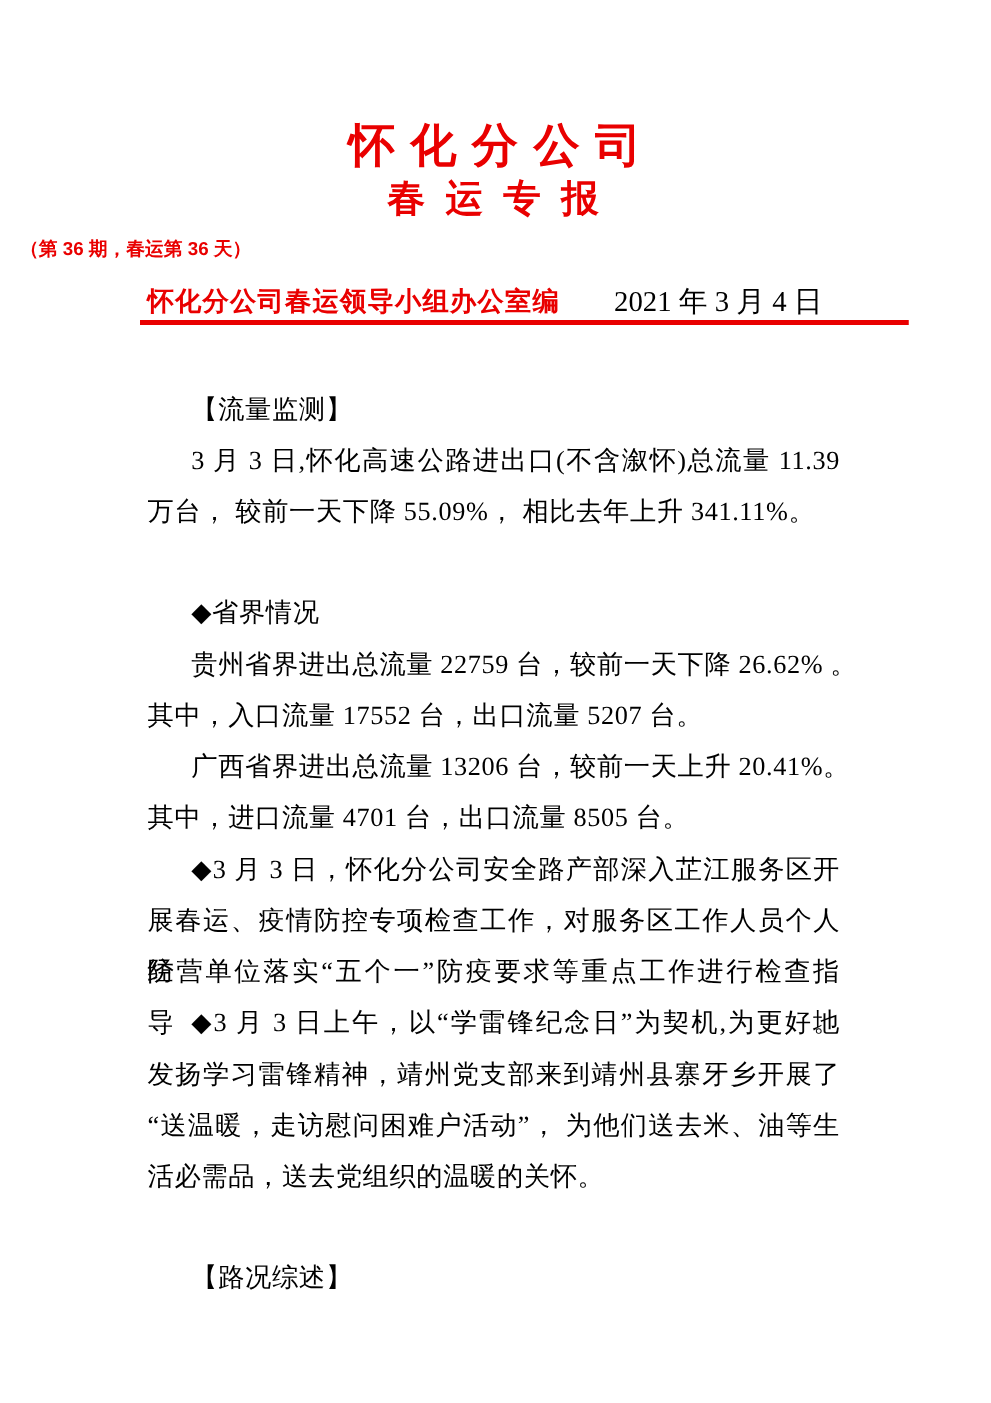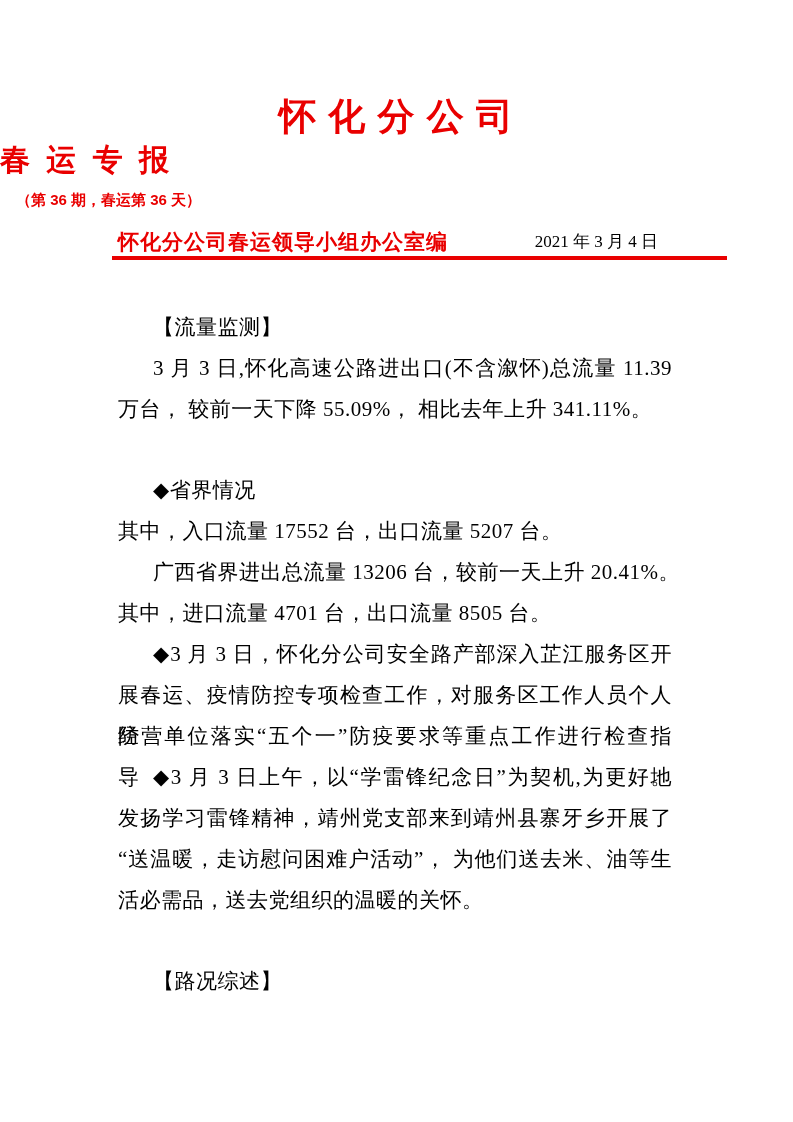--- a/index.html
+++ b/index.html
@@ -20,21 +20,21 @@
     text-align: center;
     font-family: "Liberation Sans", "DejaVu Sans", sans-serif;
     font-weight: bold;
     font-size: 37px; line-height: 44px;
     letter-spacing: 1px;
     color: var(--accent_red, #e90000);
     white-space: nowrap;
   }
   .doc-subtitle {
     position: absolute; top: 141px; left: 0; width: 100%;
-    text-align: left;
+    text-align: center;
     font-family: "Liberation Sans", "DejaVu Sans", sans-serif;
     font-weight: bold;
     font-size: 30px; line-height: 38px;
     letter-spacing: 4px;
     color: var(--accent_red, #e90000);
     white-space: nowrap;
   }
   .issue-caption {
     position: absolute; top: 185px; left: 16px; width: 100%;
     font-family: "Liberation Sans", "DejaVu Sans", sans-serif;
@@ -51,21 +51,21 @@
   .masthead-editor {
     font-family: "Liberation Sans", "DejaVu Sans", sans-serif;
     font-weight: bold;
     font-size: 21px; line-height: 27px;
     letter-spacing: 1px;
     color: var(--accent_red, #e90000);
     white-space: nowrap;
   }
   .masthead-date {
     font-family: "Liberation Serif", "DejaVu Serif", serif;
-    font-size: 17px; line-height: 27px;
+    font-size: 23px; line-height: 27px;
     color: var(--text_black, #000000);
     white-space: nowrap;
   }
   .header-rule {
     position: absolute; left: 112px; top: 256px;
     width: 615px; height: 4px;
     background: var(--accent_red, #e90000);
   }
   .body-block {
     position: absolute; left: 118px; top: 267px; width: 554px;
@@ -105,20 +105,21 @@
     <span class="masthead-date">2021 年 3 月 4 日</span>
   </div>
 
   <div class="header-rule"></div>
 
   <div class="body-block">
     <div class="line heading">【流量监测】</div>
     <div class="line first fill">3 月 3 日,怀化高速公路进出口(不含溆怀)总流量 11.39</div>
     <div class="line">万台， 较前一天下降 55.09%， 相比去年上升 341.11%。</div>
     <div class="line subheading">◆省界情况</div>
+    <div class="line first">贵州省界进出总流量 22759 台，较前一天下降 26.62% 。</div>
     <div class="line">其中，入口流量 17552 台，出口流量 5207 台。</div>
     <div class="line first">广西省界进出总流量 13206 台，较前一天上升 20.41%。</div>
     <div class="line">其中，进口流量 4701 台，出口流量 8505 台。</div>
     <div class="line first fill">◆3 月 3 日，怀化分公司安全路产部深入芷江服务区开</div>
     <div class="line fill">展春运、疫情防控专项检查工作，对服务区工作人员个人防</div>
     <div class="line fill">经营单位落实“五个一”防疫要求等重点工作进行检查指导。</div>
     <div class="line first fill">◆3 月 3 日上午，以“学雷锋纪念日”为契机,为更好地</div>
     <div class="line fill">发扬学习雷锋精神，靖州党支部来到靖州县寨牙乡开展了</div>
     <div class="line fill">“送温暖，走访慰问困难户活动”， 为他们送去米、油等生</div>
     <div class="line">活必需品，送去党组织的温暖的关怀。</div>

